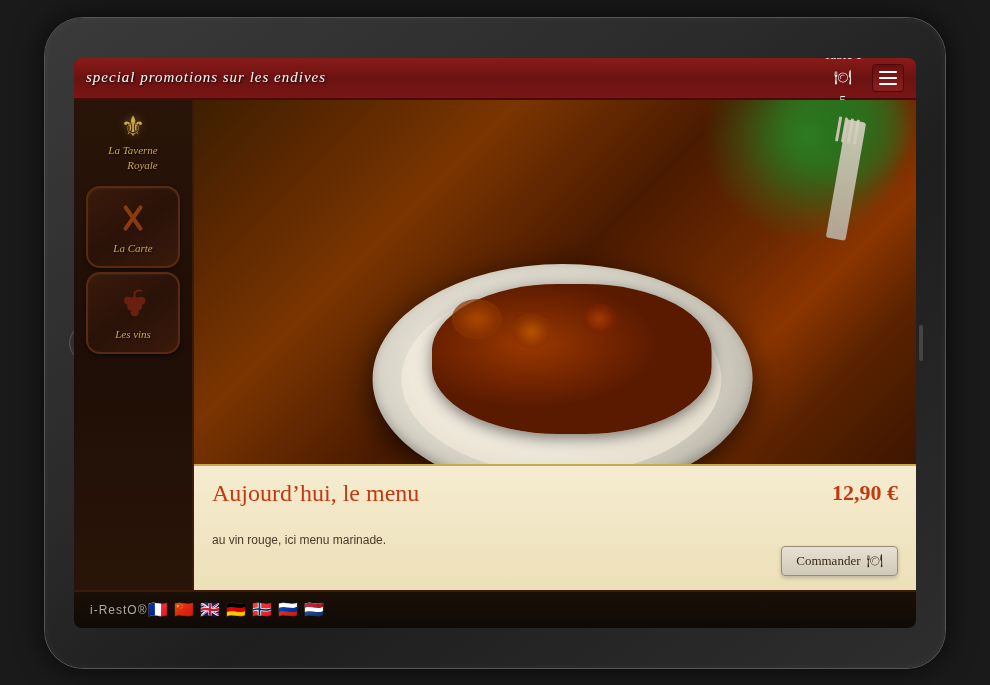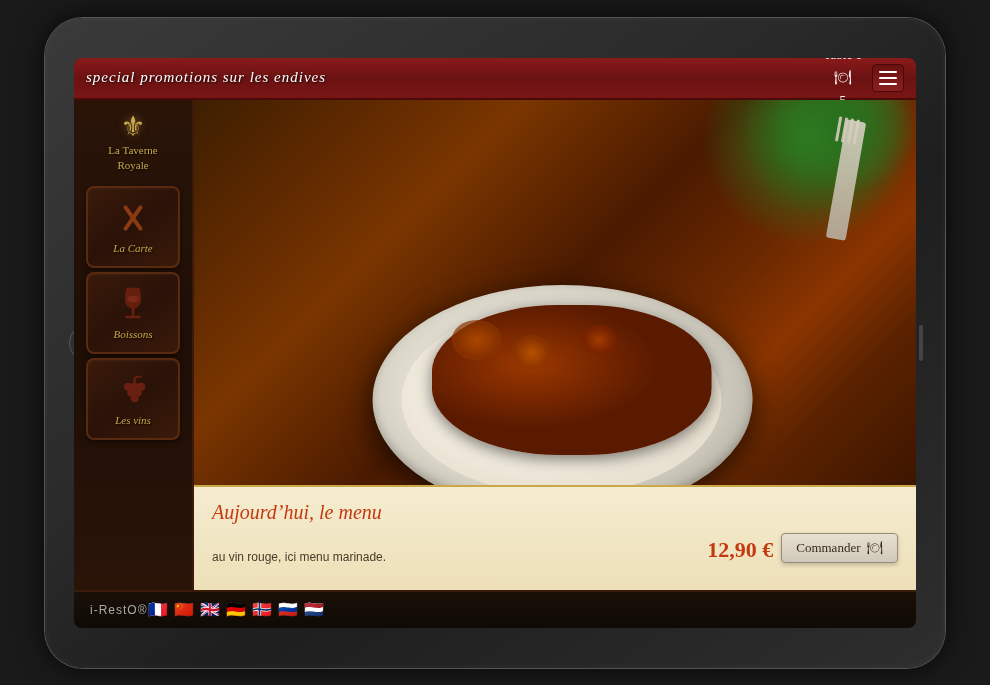--- a/index.html
+++ b/index.html
@@ -173,32 +173,33 @@
       font-size: 28px;
       color: #c8a84b;
       text-shadow: 0 0 8px rgba(200,168,75,0.5);
       line-height: 1;
     }
 
     .restaurant-name {
       font-family: Georgia, serif;
       font-size: 11px;
       color: #c8a84b;
-      text-align: center;
+      text-align: right;
+      font-style: italic;
       line-height: 1.3;
       margin-top: 2px;
       text-shadow: 1px 1px 2px rgba(0,0,0,0.8);
     }
 
     
     .menu-btn {
       width: 94px;
       height: 82px;
       background: linear-gradient(145deg, #3a1a0a 0%, #2a1208 50%, #3a1a0a 100%);
-      border-radius: 8px;
+      border-radius: 14px;
       border: 2px solid #5a2a10;
       display: flex;
       flex-direction: column;
       align-items: center;
       justify-content: center;
       cursor: pointer;
       gap: 6px;
       box-shadow: inset 0 1px 2px rgba(255,255,255,0.05), 0 2px 4px rgba(0,0,0,0.5);
     }
 
@@ -242,37 +243,36 @@
       border-top: 2px solid #c8a84b;
       min-height: 105px;
     }
 
     .info-left {
       flex: 1;
     }
 
     .menu-title {
       font-family: Georgia, serif;
-      font-size: 20px;
+      font-size: 24px;
       color: #c43a10;
-      font-style: italic;
       margin-bottom: 6px;
     }
 
     .menu-description {
       font-family: Arial, sans-serif;
       font-size: 12px;
       color: #4a3a2a;
       line-height: 1.5;
       max-width: 320px;
     }
 
     .info-right {
       display: flex;
-      flex-direction: row;
+      flex-direction: column;
       align-items: flex-end;
       gap: 8px;
     }
 
     .price {
       font-family: Georgia, serif;
       font-size: 22px;
       font-weight: bold;
       color: #c43a10;
     }
@@ -498,29 +498,20 @@
               <span>La Taverne</span><br>
               <span>Royale</span>
             </div>
           </div>
 
           <div class="menu-btn">
             <div class="utensil-icon"></div>
             <span class="menu-label">La Carte</span>
           </div>
 
-          <div class="menu-btn">
-            <svg class="menu-icon-svg" viewBox="0 0 40 44">
-              <path d="M12 2 Q10 10 10 16 Q10 26 20 28 Q30 26 30 16 Q30 10 28 2 Z" fill="#6a2010" opacity="0.9"></path>
-              <line x1="20" y1="28" x2="20" y2="38" stroke="#6a2010" stroke-width="3" stroke-linecap="round"></line>
-              <line x1="12" y1="38" x2="28" y2="38" stroke="#6a2010" stroke-width="3" stroke-linecap="round"></line>
-              <ellipse cx="20" cy="16" rx="7" ry="4" fill="#8a3020" opacity="0.6"></ellipse>
-            </svg>
-            <span class="menu-label">Boissons</span>
-          </div>
 
           <div class="menu-btn">
             <svg class="menu-icon-svg" viewBox="0 0 40 44">
               <circle cx="14" cy="18" r="5" fill="#6a2010"></circle>
               <circle cx="22" cy="18" r="5" fill="#6a2010"></circle>
               <circle cx="30" cy="18" r="5" fill="#6a2010"></circle>
               <circle cx="18" cy="25" r="5" fill="#6a2010"></circle>
               <circle cx="26" cy="25" r="5" fill="#6a2010"></circle>
               <circle cx="22" cy="32" r="5" fill="#6a2010"></circle>
               <line x1="22" y1="8" x2="22" y2="14" stroke="#6a2010" stroke-width="2.5" stroke-linecap="round"></line>

